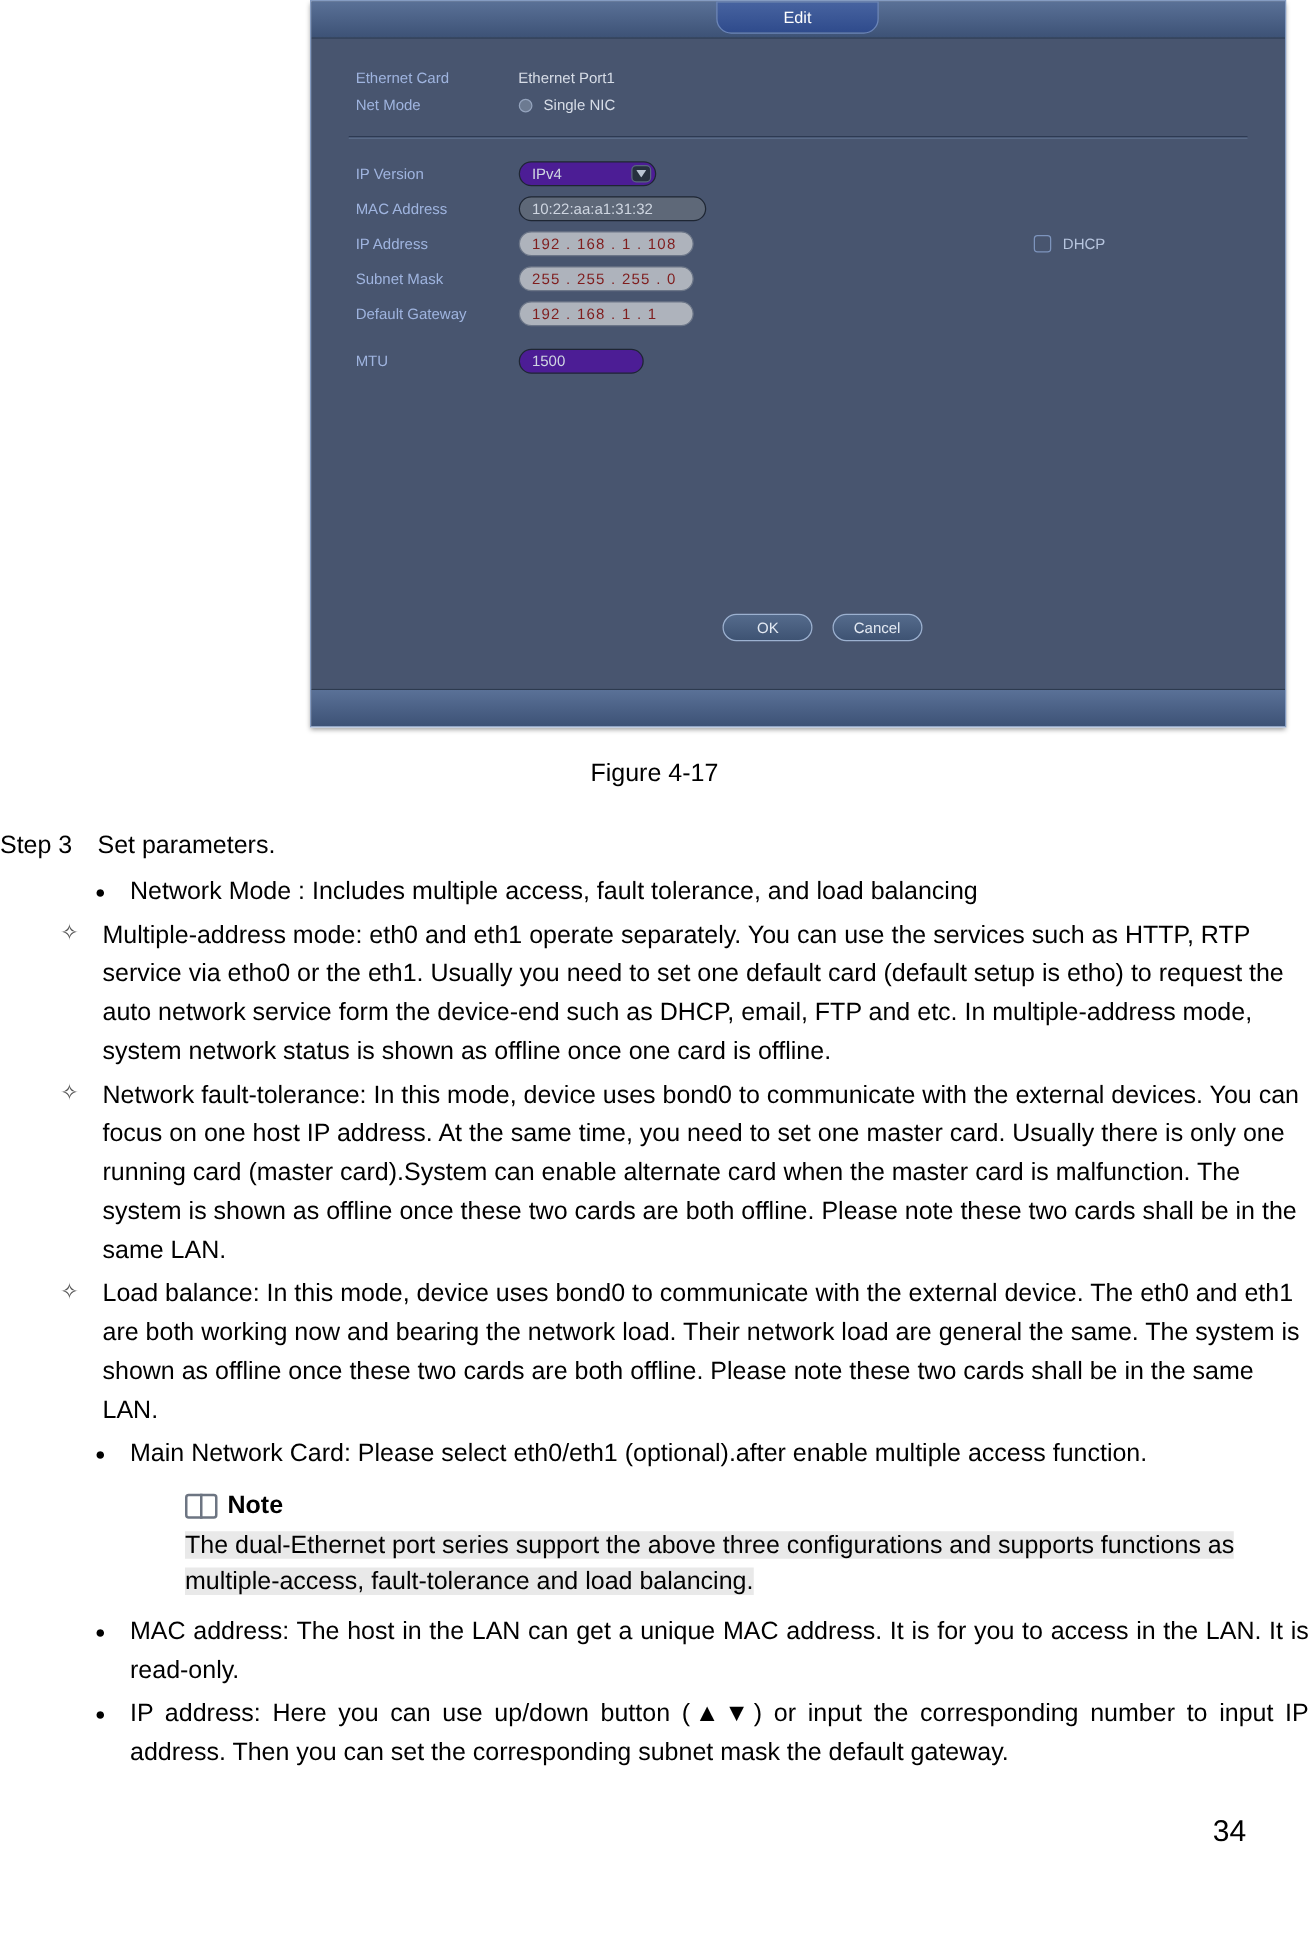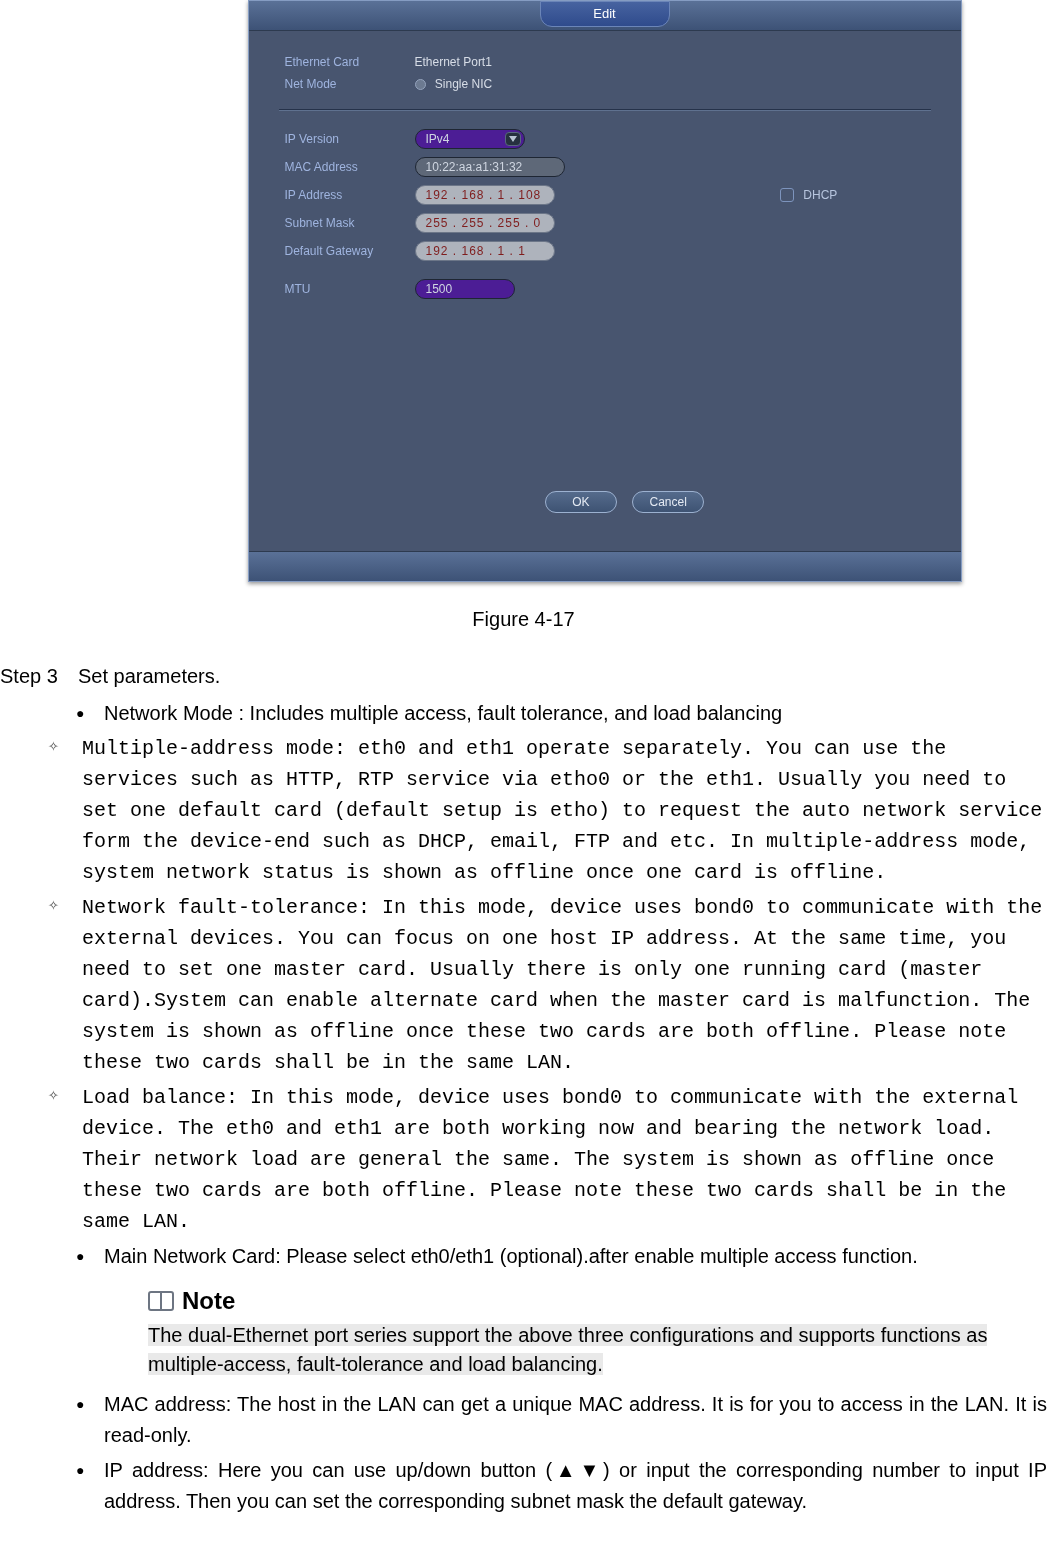--- a/index.html
+++ b/index.html
@@ -14,21 +14,21 @@
     padding: 0 0 40px 0;
   }
 
   
   .dialog-wrap {
     margin: 0 auto;
     width: 722px;
     padding-left: 85px;
   }
   .dialog {
-    width: 714px;
+    width: 781px;
     background: linear-gradient(#465a78, #414f69);
     border: 1px solid #859cc2;
     box-shadow: 0 2px 4px rgba(0,0,0,0.4);
     font-size: 12px;
     color: #c5ccd8;
     overflow: hidden;
   }
   .dialog-titlebar {
     height: 30px;
     background: linear-gradient(#5a7197, #3d5276);
@@ -147,25 +147,25 @@
   .doc {
     padding: 30px 0 0 0;
     font-size:20px;
     line-height:1.55;
   }
   .step-row { display:flex; margin-bottom:6px;}
   .step-label { width:78px; flex-shrink:0; }
   ul.bullet-l1 { list-style:none; padding-left:76px; margin:0;}
   ul.bullet-l1 > li { position:relative; padding-left:28px; margin-bottom:4px; text-align:justify;}
   ul.bullet-l1 > li::before { content:"●"; position:absolute; left:0; font-size:14px; top:5px;}
-  ul.bullet-l0 { list-style:none; padding-left:48px; margin:0;font-family:Liberation Mono, monospace;}
+  ul.bullet-l0 { list-style:none; padding-left:48px; margin:0;}
   ul.bullet-l0 > li { position:relative; padding-left:34px; margin-bottom:4px;}
   ul.bullet-l0 > li::before { content:"✧"; position:absolute; left:0; top:0; color:#555; font-size:18px;}
   .note-block { margin:10px 0 10px 148px;}
-  .note-head { display:flex; align-items:center; gap:8px; font-weight:bold; font-size:24px;}
+  .note-head { display:flex; align-items:center; gap:8px; font-weight:bold; font-size:20px;}
   .note-icon {
     display:inline-block; width:26px; height:20px;
     border:2px solid #6d7582; border-radius:3px;
     position:relative;
   }
   .note-icon::before {
     content:""; position:absolute; left:50%; top:-2px; bottom:-2px;
     width:2px; background:#6d7582; transform:translateX(-50%);
   }
   .note-text { background:#e9e9e9; display:inline; }

